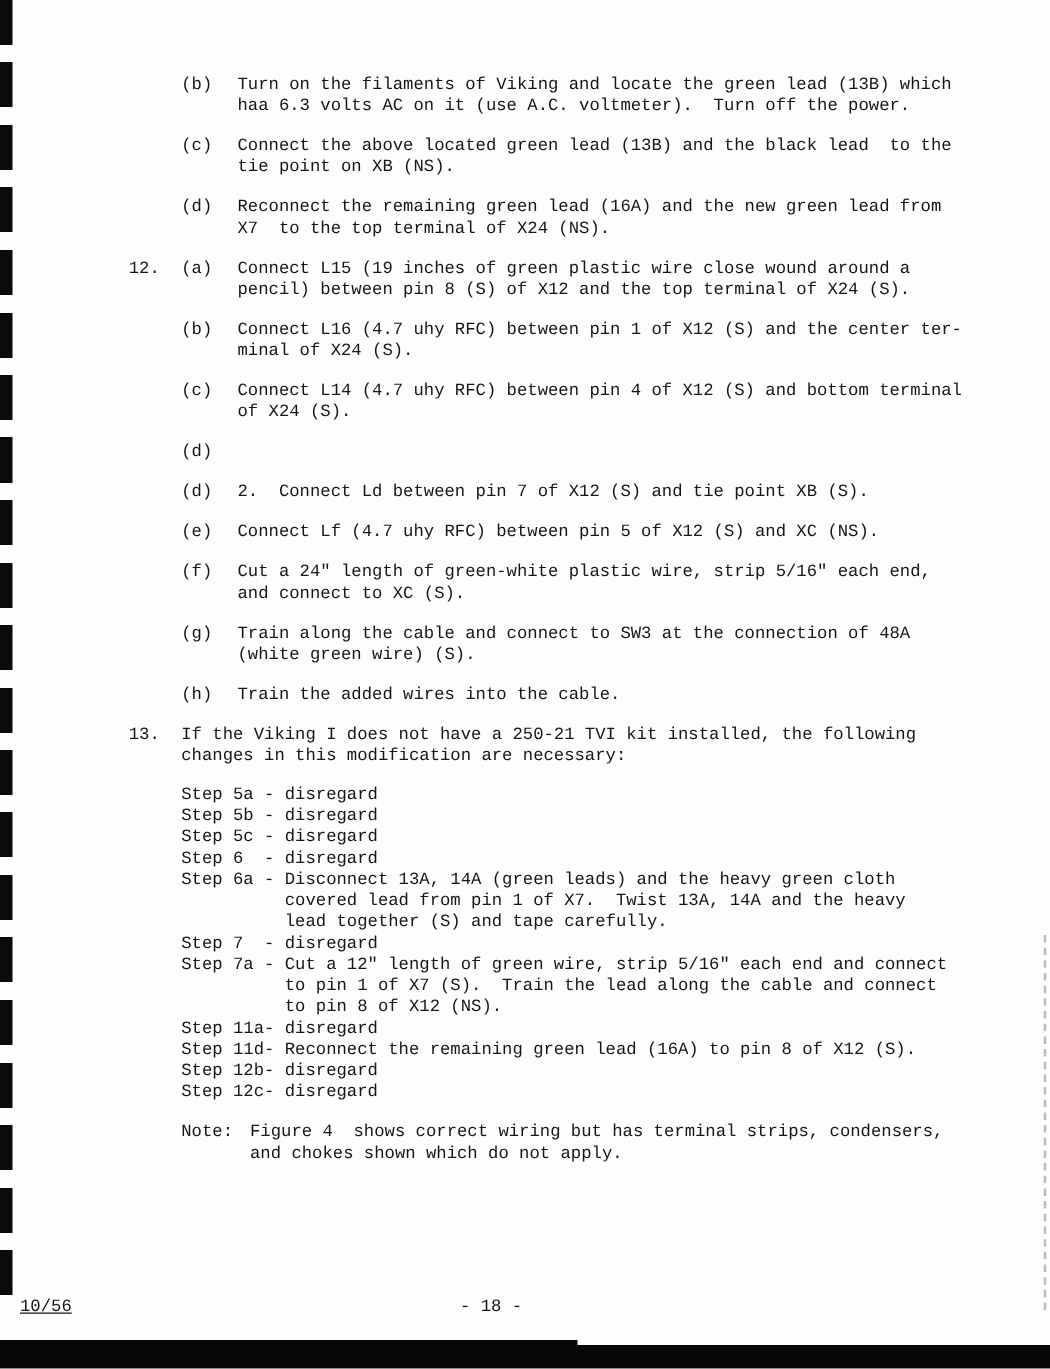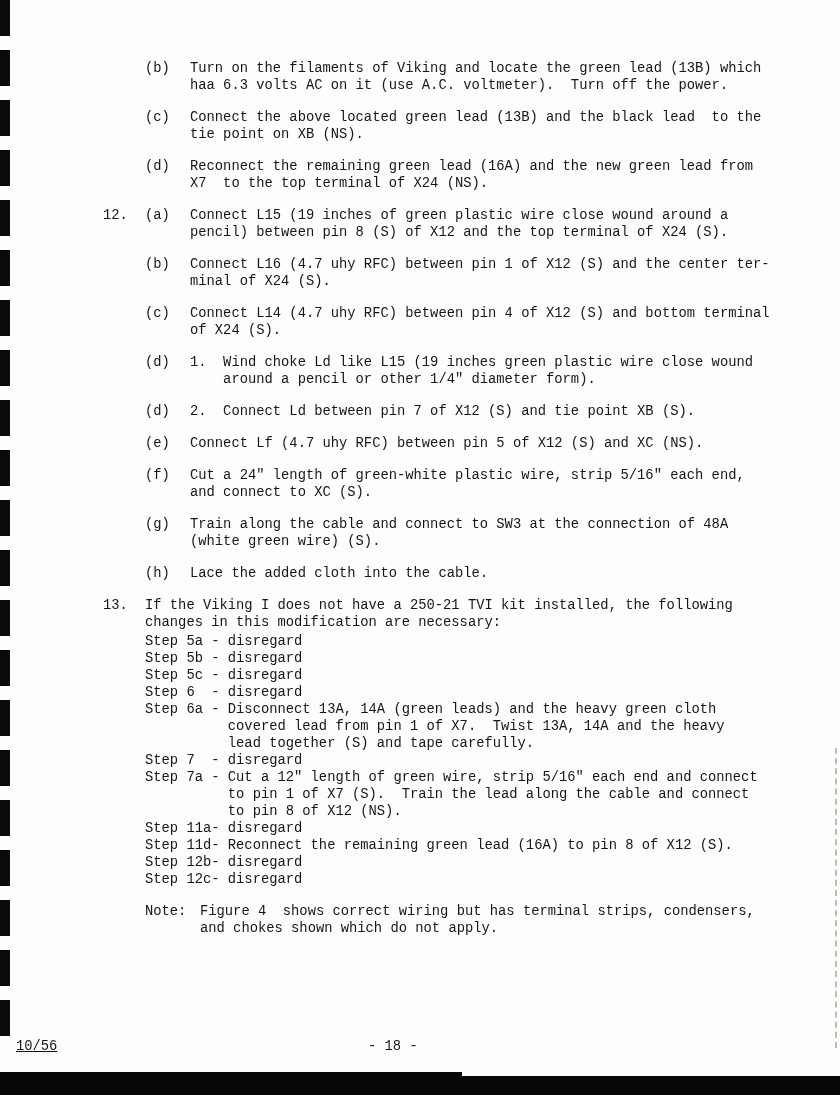--- a/index.html
+++ b/index.html
@@ -109,22 +109,20 @@
     </div>
     <div class="row para">
       <span class="col-num"></span>
       <span class="col-label">(c)</span>
       <span class="col-text">Connect L14 (4.7 uhy RFC) between pin 4 of X12 (S) and bottom terminal
 of X24 (S).</span>
     </div>
     <div class="row para">
       <span class="col-num"></span>
       <span class="col-label">(d)</span>
-      <span class="col-text">1.  Wind choke Ld like L15 (19 inches green plastic wire close wound
-    around a pencil or other 1/4" diameter form).</span>
     </div>
     <div class="row para">
       <span class="col-num"></span>
       <span class="col-label">(d)</span>
       <span class="col-text">2.  Connect Ld between pin 7 of X12 (S) and tie point XB (S).</span>
     </div>
     <div class="row para">
       <span class="col-num"></span>
       <span class="col-label">(e)</span>
       <span class="col-text">Connect Lf (4.7 uhy RFC) between pin 5 of X12 (S) and XC (NS).</span>
@@ -137,24 +135,24 @@
     </div>
     <div class="row para">
       <span class="col-num"></span>
       <span class="col-label">(g)</span>
       <span class="col-text">Train along the cable and connect to SW3 at the connection of 48A
 (white green wire) (S).</span>
     </div>
     <div class="row para">
       <span class="col-num"></span>
       <span class="col-label">(h)</span>
-      <span class="col-text">Lace the added cloth into the cable.</span>
+      <span class="col-text">Train the added wires into the cable.</span>
     </div>
 
-    <div class="row para" style="margin-bottom:2px;">
+    <div class="row para" style="margin-bottom:14px;">
       <span class="col-num">13.</span>
       <span class="col-text">If the Viking I does not have a 250-21 TVI kit installed, the following
 changes in this modification are necessary:</span>
     </div>
 
     <div class="steps">
       <div class="step-line">Step 5a - disregard</div>
       <div class="step-line">Step 5b - disregard</div>
       <div class="step-line">Step 5c - disregard</div>
       <div class="step-line">Step 6  - disregard</div>

